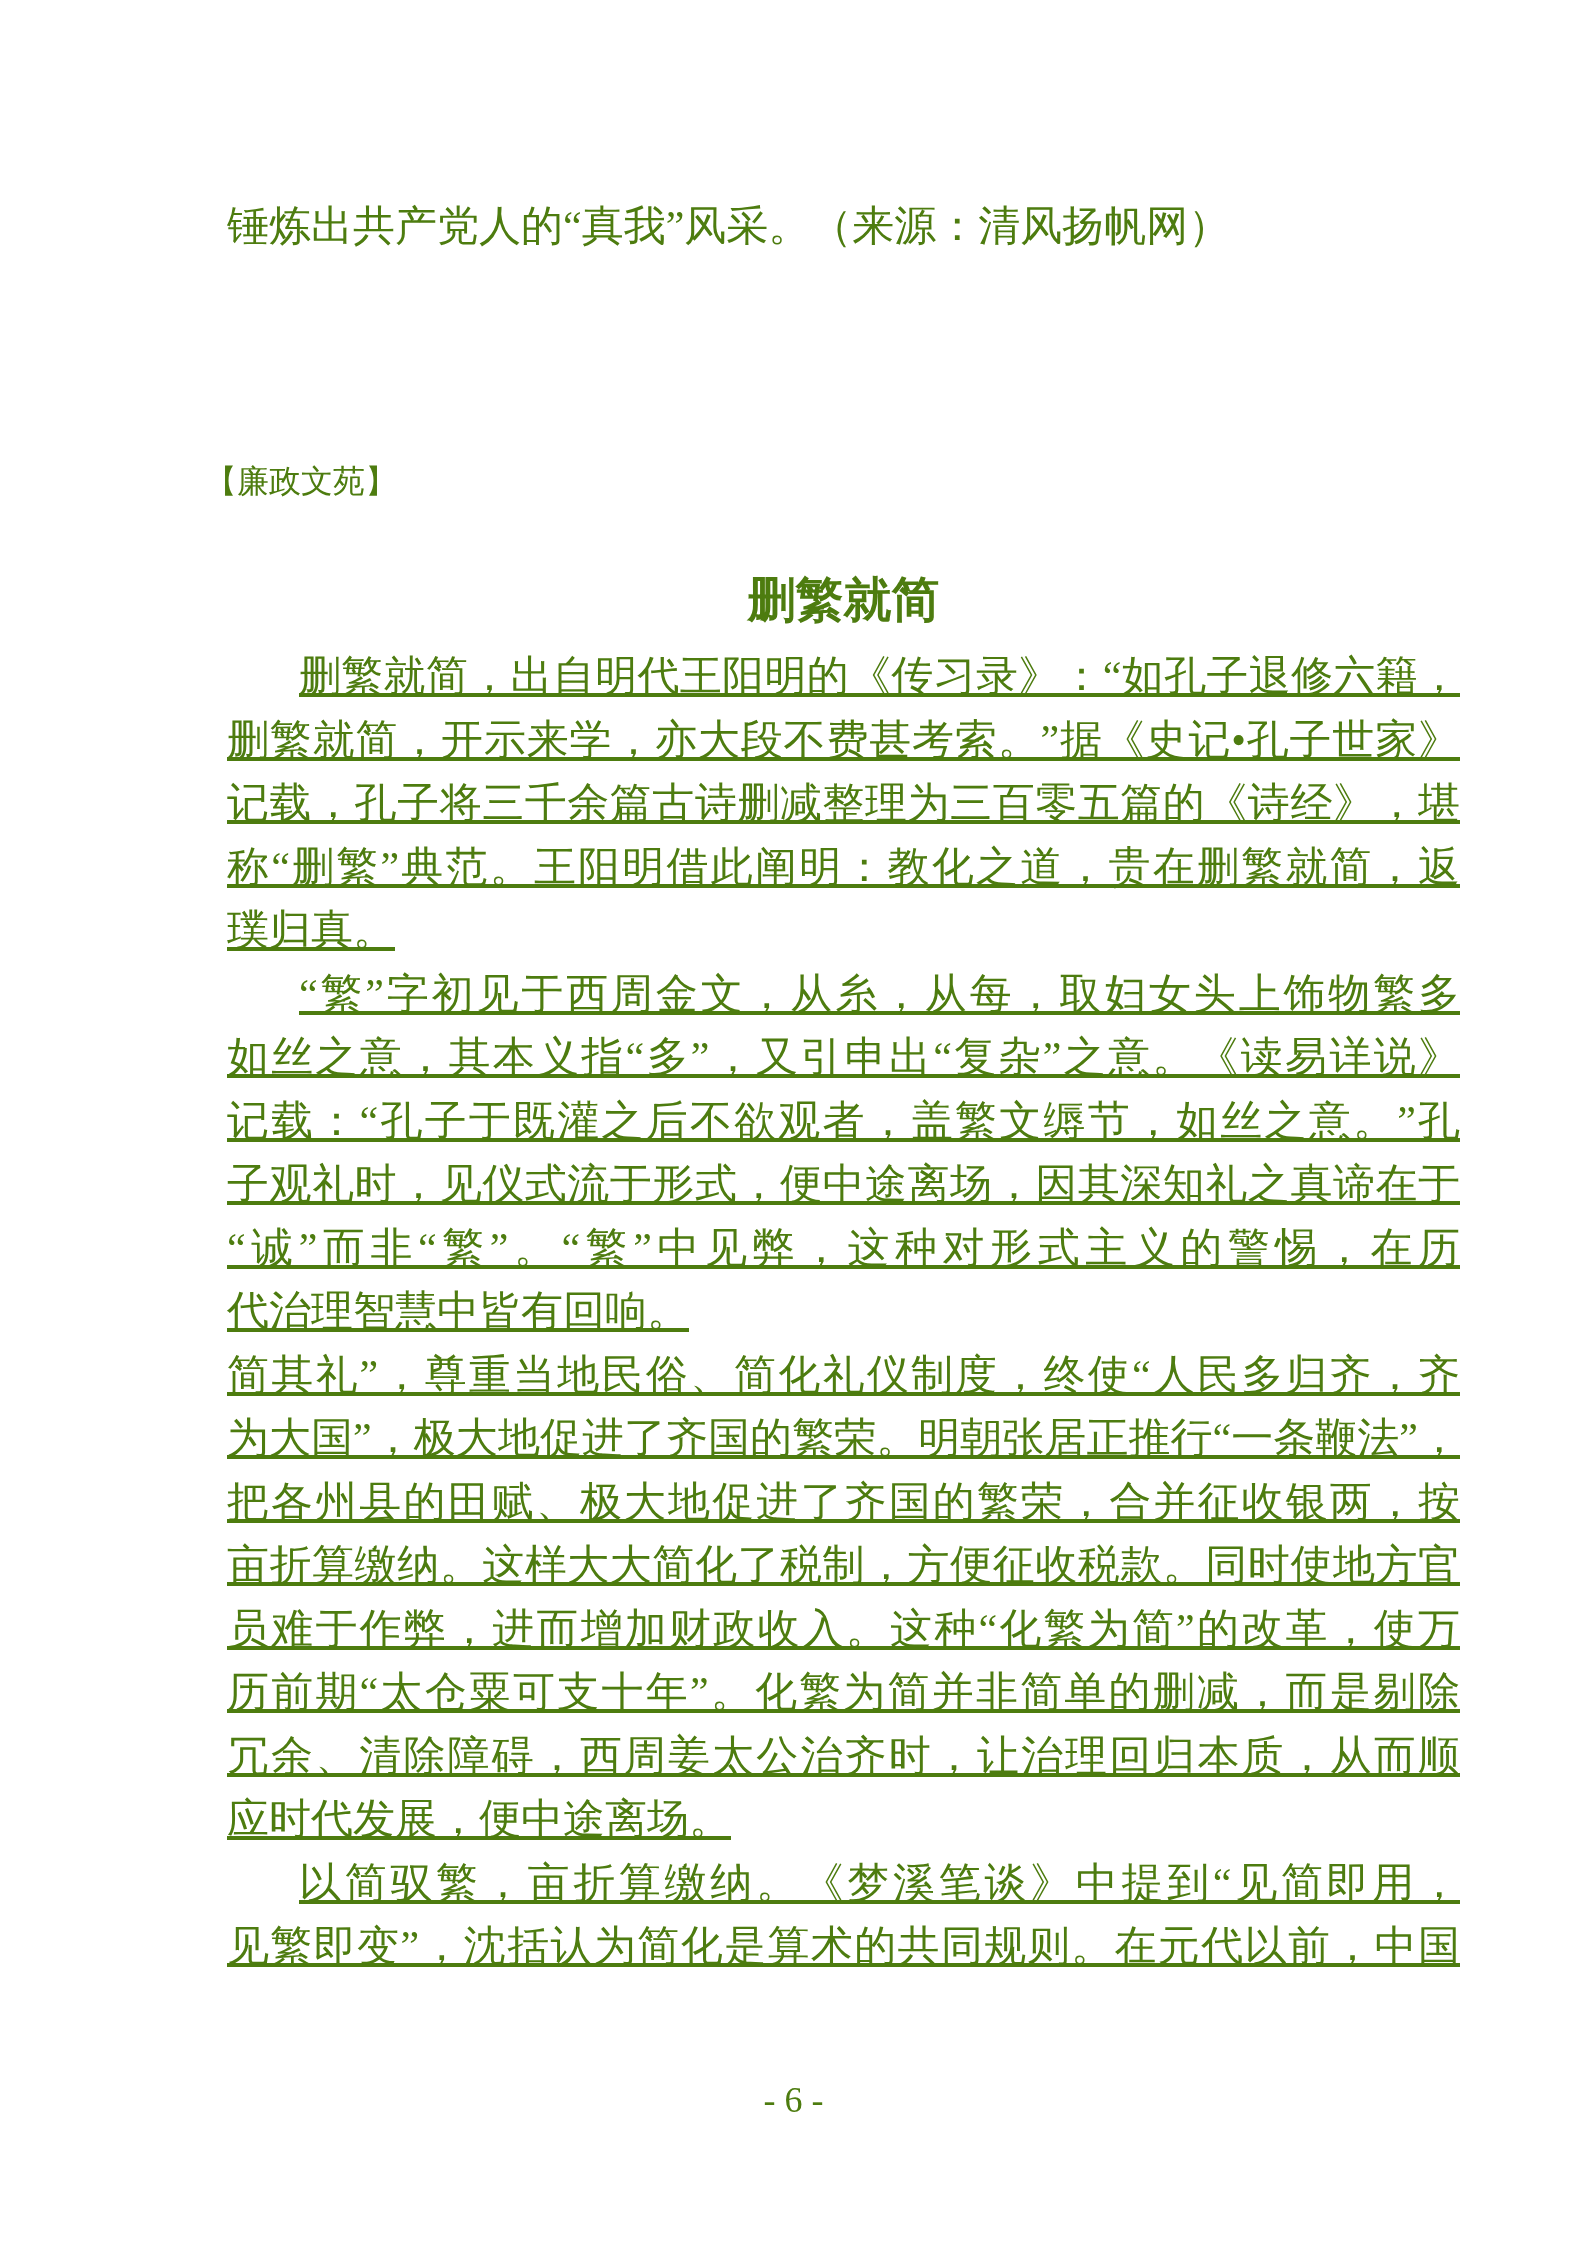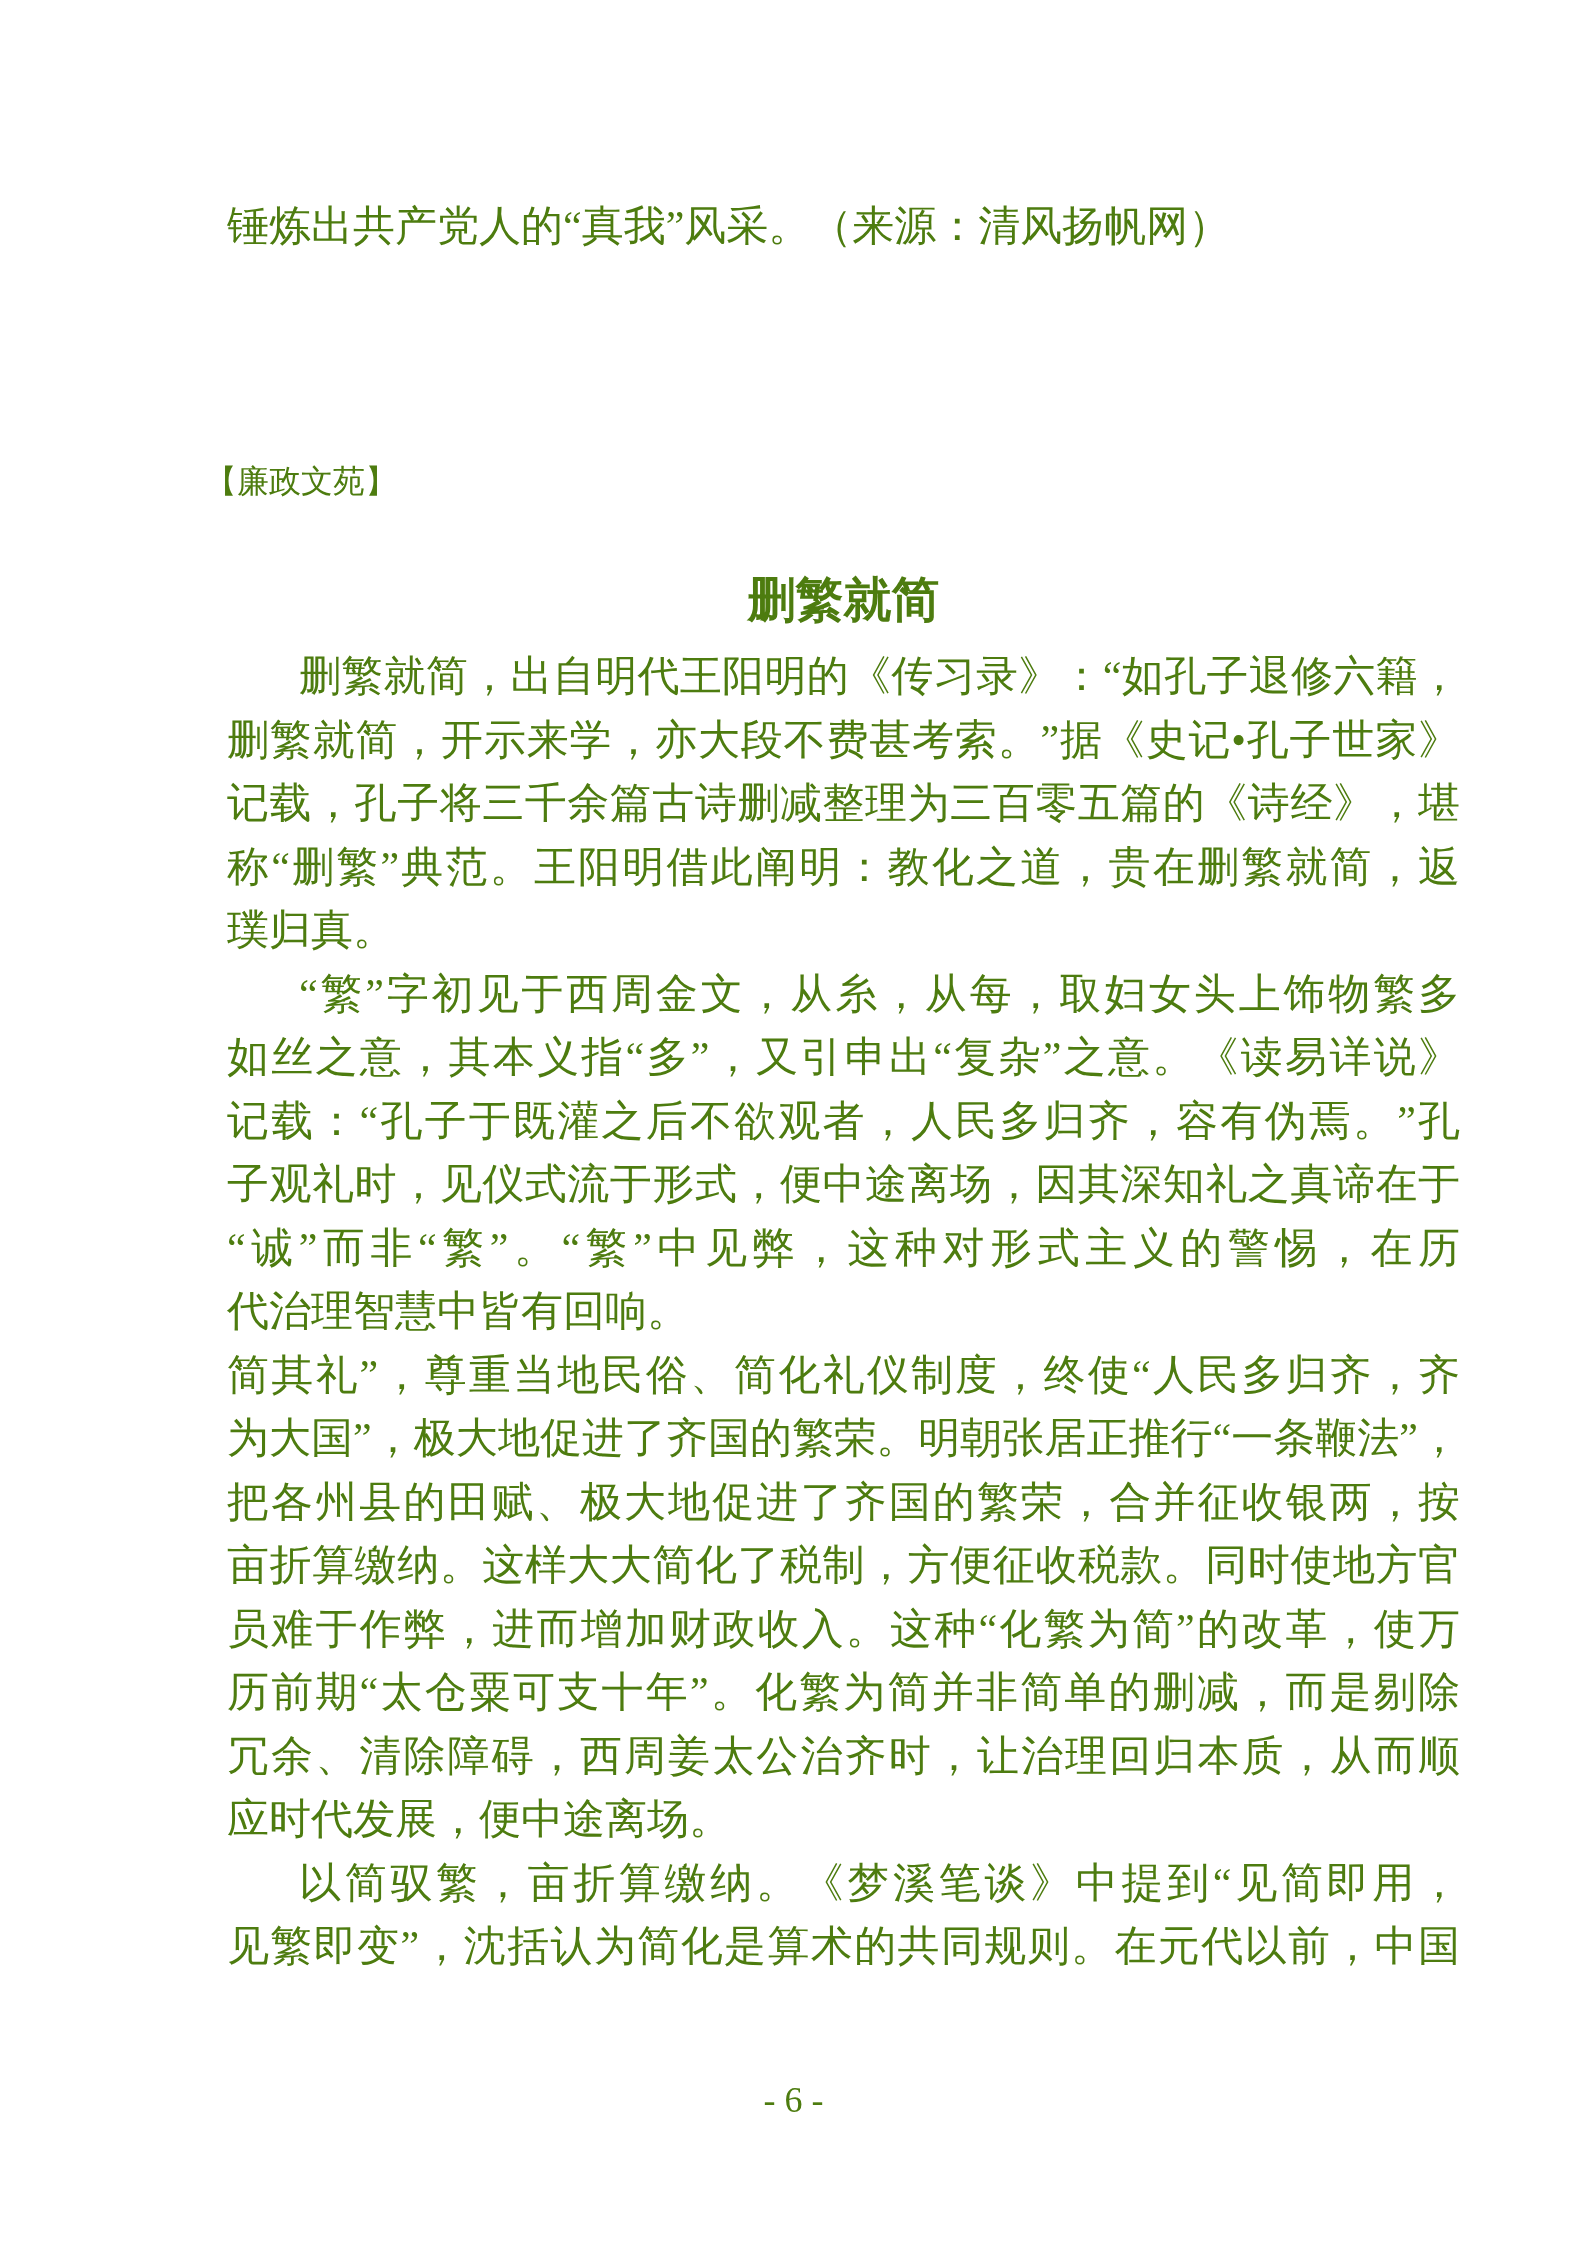--- a/index.html
+++ b/index.html
@@ -46,21 +46,21 @@
     text-align: center;
   }
   .article-body {
     position: absolute;
     top: 645px;
     left: 227px;
     width: 1233px;
     font-size: 42px;
     line-height: 63.5px;
   }
-  .para { margin: 0; padding: 0; }
+  .para { margin: 0; padding: 0; text-decoration: underline; }
   .line {
     height: 63.5px;
     text-align: left;
   }
   .line.just {
     text-align: justify;
     text-align-last: justify;
   }
   .line.indent {
     text-indent: 72px;
@@ -90,21 +90,21 @@
       <div class="para">
         <div class="line indent just">删繁就简，出自明代王阳明的《传习录》：“如孔子退修六籍，</div>
         <div class="line just">删繁就简，开示来学，亦大段不费甚考索。”据《史记•孔子世家》</div>
         <div class="line just">记载，孔子将三千余篇古诗删减整理为三百零五篇的《诗经》，堪</div>
         <div class="line just">称“删繁”典范。王阳明借此阐明：教化之道，贵在删繁就简，返</div>
         <div class="line">璞归真。</div>
       </div>
       <div class="para">
         <div class="line indent just">“繁”字初见于西周金文，从糸，从每，取妇女头上饰物繁多</div>
         <div class="line just">如丝之意，其本义指“多”，又引申出“复杂”之意。《读易详说》</div>
-        <div class="line just">记载：“孔子于既灌之后不欲观者，人民多归齐，容有伪焉。”孔</div>
+        <div class="line just">记载：“孔子于既灌之后不欲观者，盖繁文缛节，如丝之意。”孔</div>
         <div class="line just">子观礼时，见仪式流于形式，便中途离场，因其深知礼之真谛在于</div>
         <div class="line just">“诚”而非“繁”。“繁”中见弊，这种对形式主义的警惕，在历</div>
         <div class="line">代治理智慧中皆有回响。</div>
       </div>
       <div class="para">
         <div class="line just">简其礼”，尊重当地民俗、简化礼仪制度，终使“人民多归齐，齐</div>
         <div class="line just">为大国”，极大地促进了齐国的繁荣。明朝张居正推行“一条鞭法”，</div>
         <div class="line just">把各州县的田赋、极大地促进了齐国的繁荣，合并征收银两，按</div>
         <div class="line just">亩折算缴纳。这样大大简化了税制，方便征收税款。同时使地方官</div>
         <div class="line just">员难于作弊，进而增加财政收入。这种“化繁为简”的改革，使万</div>

